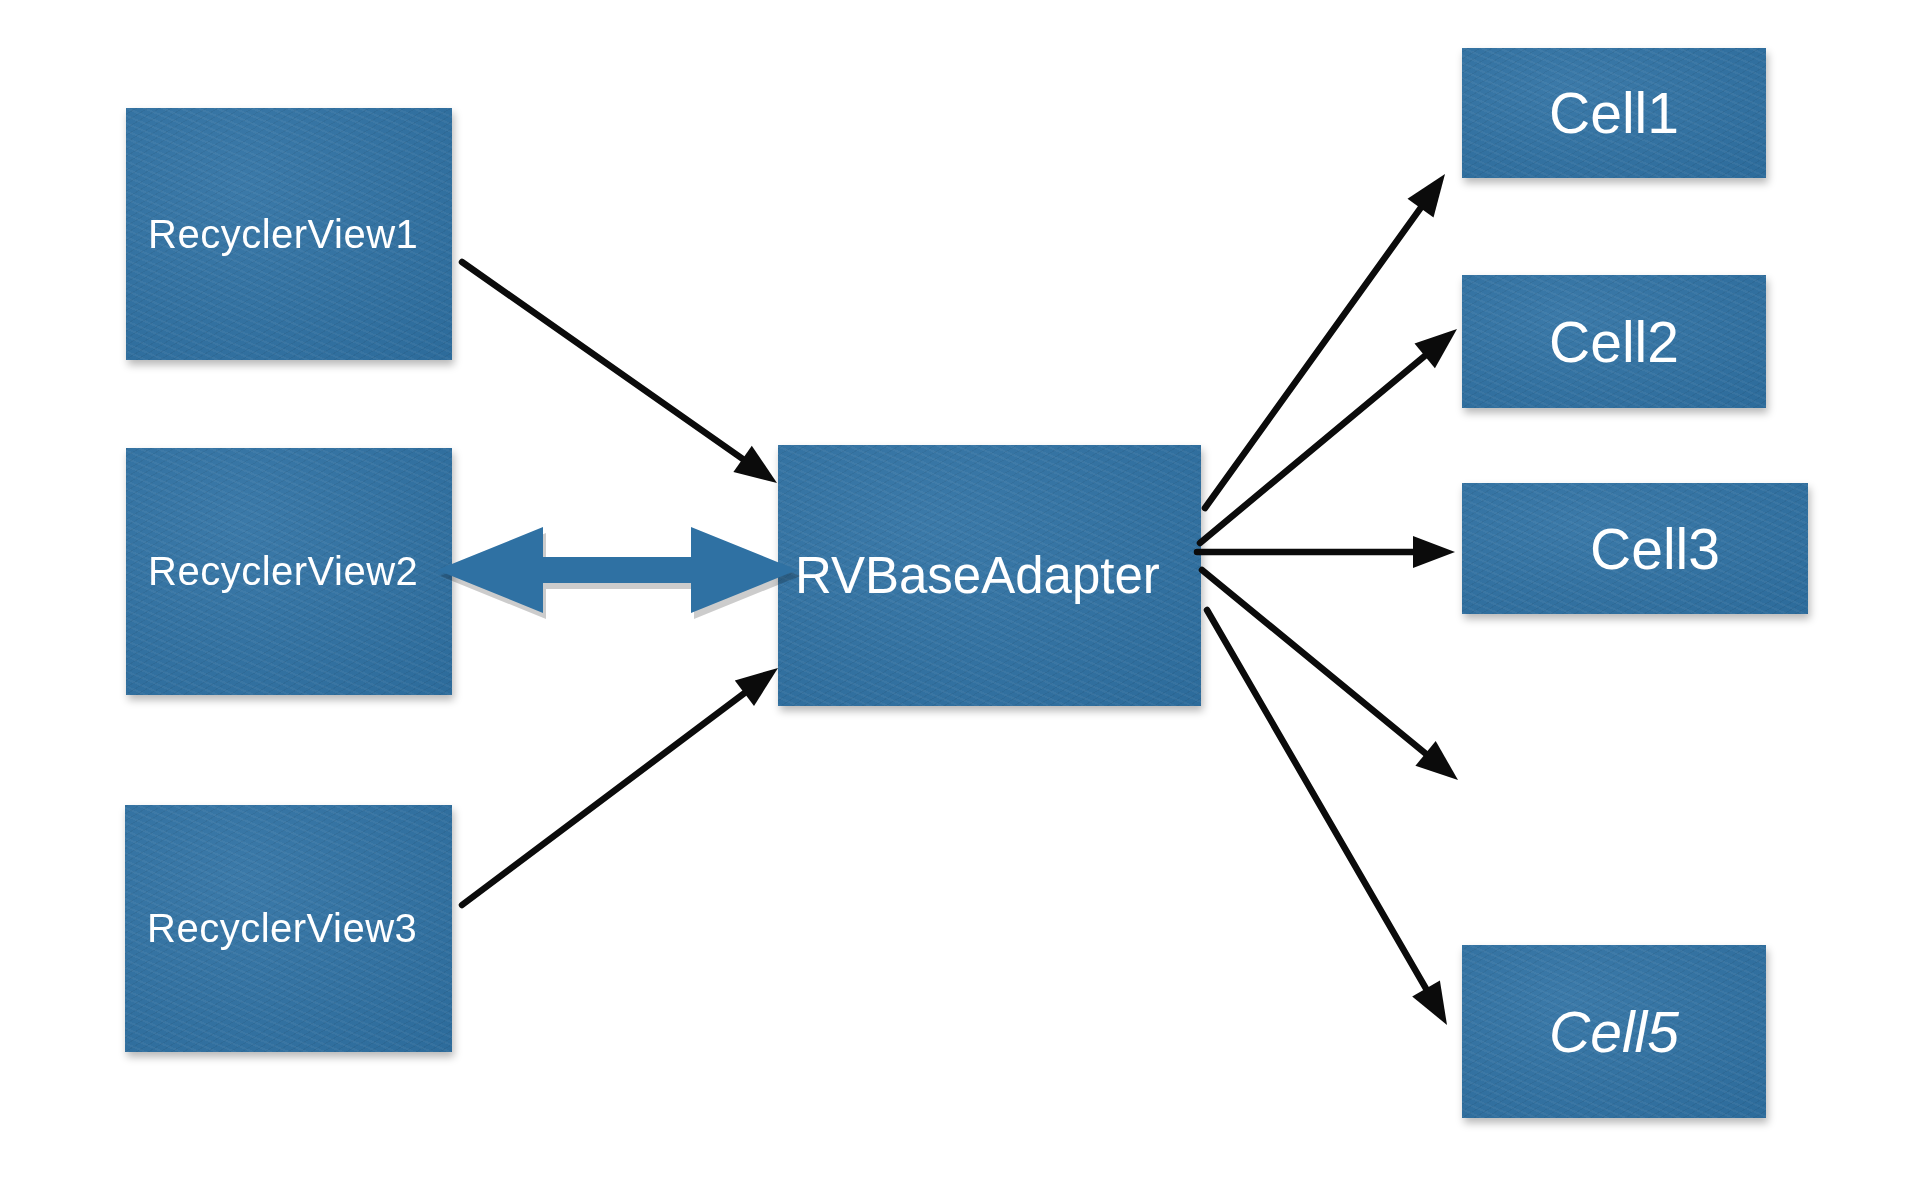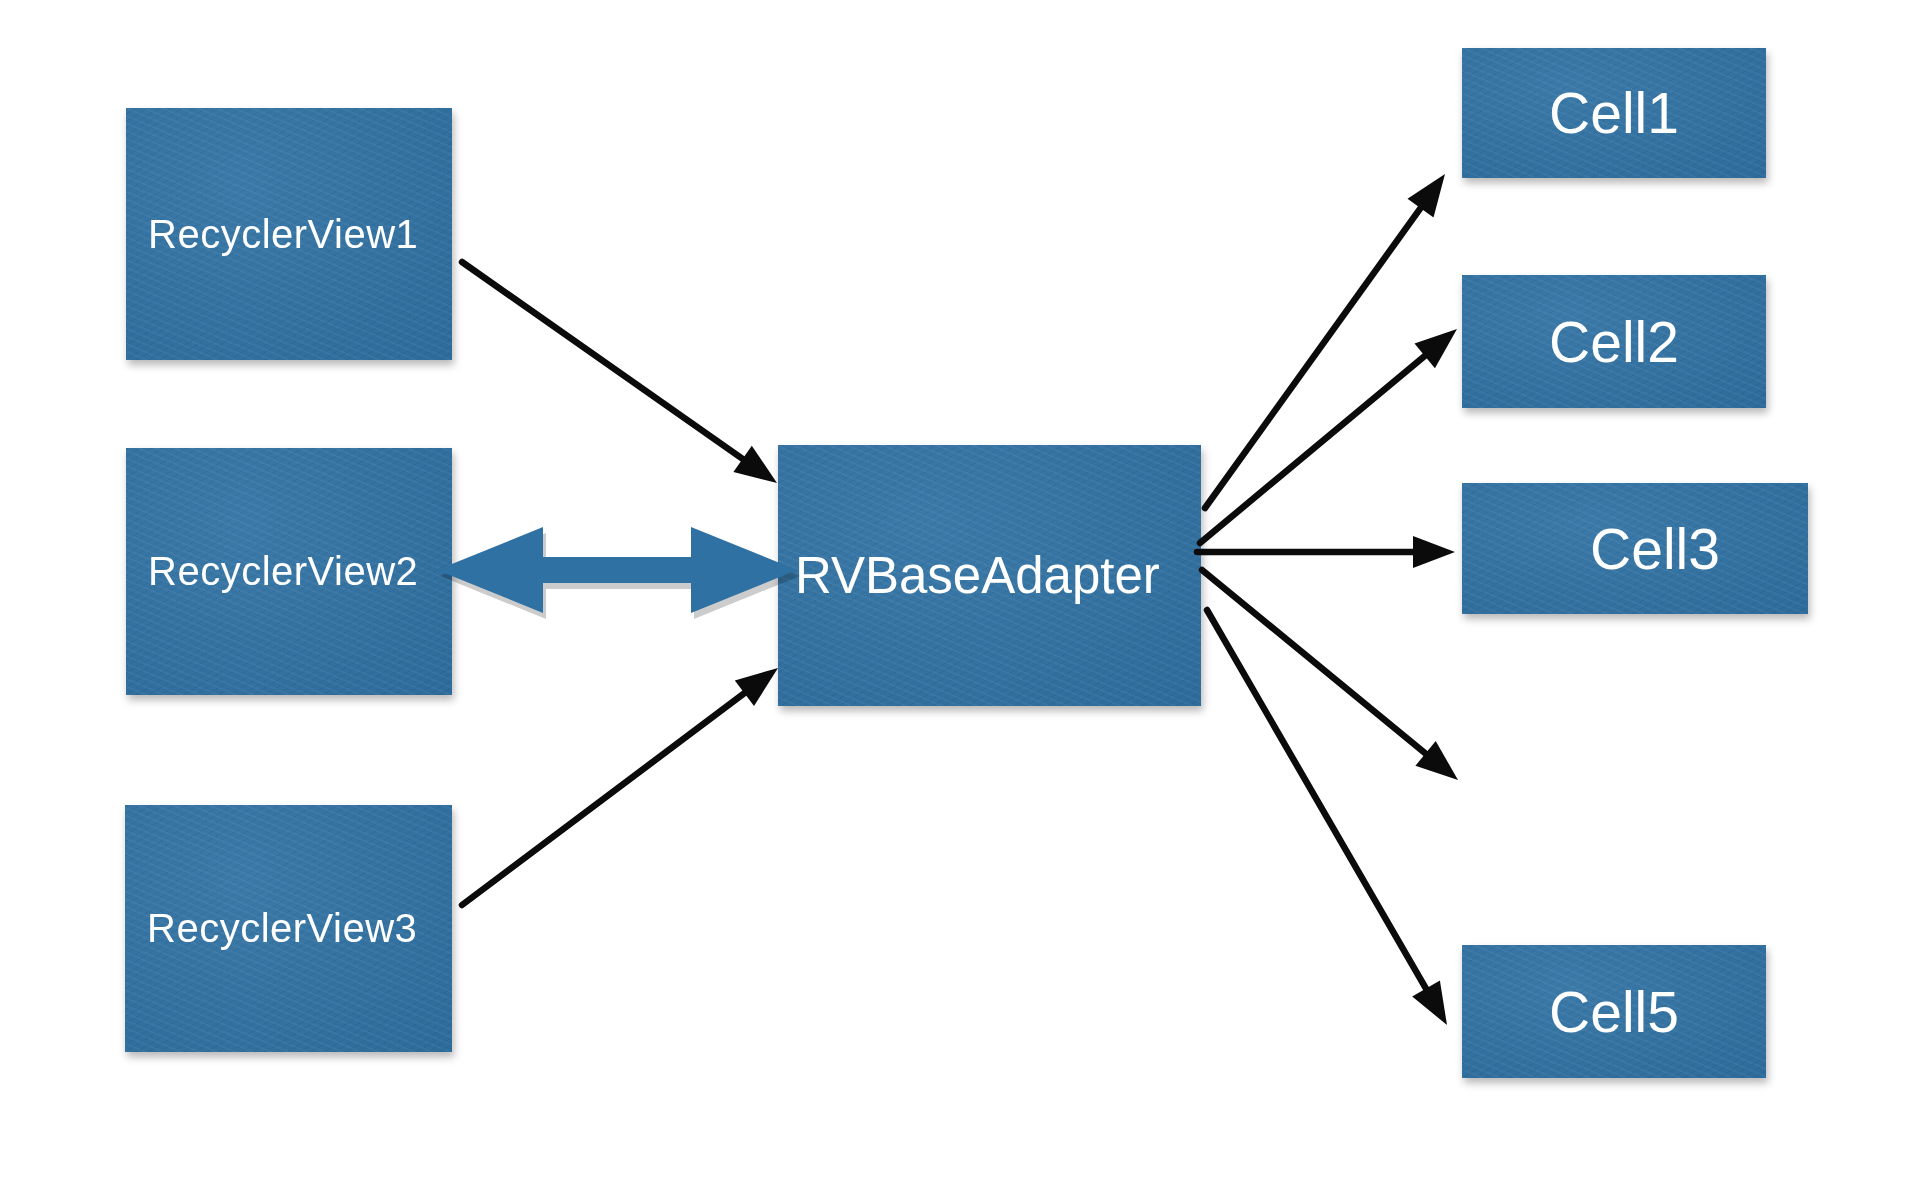--- a/index.html
+++ b/index.html
@@ -57,21 +57,21 @@
 
   
   #node-rv1     { left: 126px;  top: 108px; width: 304px; height: 252px; }
   #node-rv2     { left: 126px;  top: 448px; width: 304px; height: 247px; text-align: right; }
   #node-rv3     { left: 125px;  top: 805px; width: 305px; height: 247px; }
   #node-adapter { left: 750px;  top: 445px; width: 406px; height: 261px; margin-left: 28px; }
   #node-cell1   { left: 1462px; top: 48px;  width: 304px; height: 130px; }
   #node-cell2   { left: 1462px; top: 275px; width: 304px; height: 133px; }
   #node-cell3   { left: 1462px; top: 483px; width: 306px; height: 131px; padding-left: 40px; }
   #node-cell4   { left: 1462px; top: 716px; width: 304px; height: 129px; }
-  #node-cell5   { left: 1462px; top: 945px; width: 304px; height: 133px; }
+  #node-cell5   { left: 1462px; top: 945px; width: 304px; height: 173px; font-style: italic; }
 
   .arrow-line {
     stroke: #0b0b0b;
     stroke-width: 6.5;
     stroke-linecap: round;
   }
   .arrow-head { fill: #0b0b0b; }
   .double-arrow-shadow { fill: rgba(0,0,0,0.20); }
   .double-arrow { fill: #2f71a3; }
 </style>

